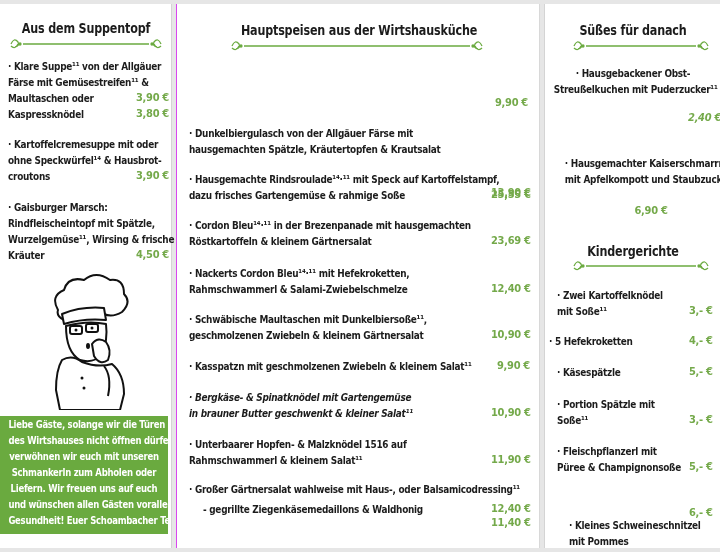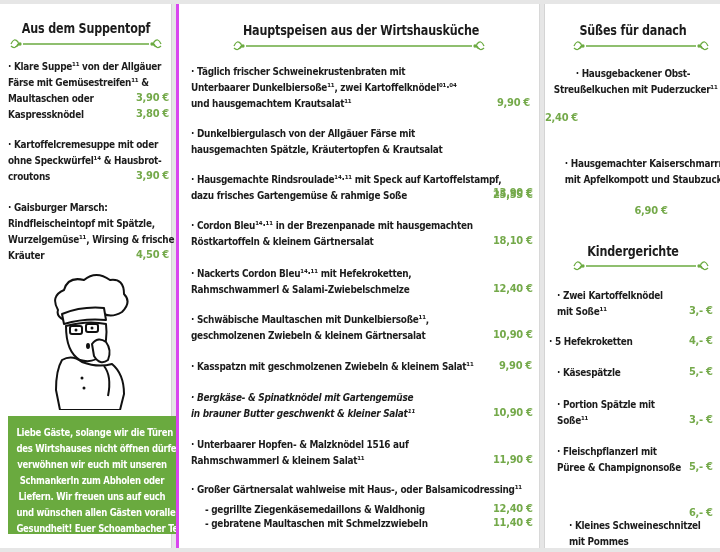--- a/index.html
+++ b/index.html
@@ -1,29 +1,29 @@
 <!DOCTYPE html>
 <html><head>
 <meta charset="utf-8">
 <style>
   * { box-sizing: border-box; margin: 0; padding: 0; }
   html, body { width: 720px; height: 552px; overflow: hidden; background: #e6e6e6; }
   body { font-family: "DejaVu Sans Condensed", "DejaVu Sans", sans-serif; color: #1c1c1c; position: relative; }
   .panel { position: absolute; top: 4px; bottom: 4px; background: #fff; }
   #p-left { left: 0; width: 172px; border-right: 1px solid #d4d4d4; }
-  #p-mid { left: 176px; width: 364px; border-left: 3px solid #d946ef; border-right: 1px solid #d8d8d8; }
+  #p-mid { left: 176px; width: 364px; border-left: 1px solid #d946ef; border-right: 1px solid #d8d8d8; }
   #p-right { left: 544px; width: 176px; border-left: 1px solid #d4d4d4; }
 
   .heading { font-weight: bold; font-size: 13.5px; text-align: center; letter-spacing: -0.2px; transform: scaleX(0.92); }
   .txt { font-size: 11px; font-weight: bold; line-height: 16px; letter-spacing: -0.3px; white-space: nowrap; transform: scaleX(0.9); transform-origin: left center; }
   .price { font-size: 11px; font-weight: bold; color: #74a94a; white-space: nowrap; letter-spacing: -0.3px; }
   .abs { position: absolute; }
   .center { text-align: center; transform-origin: center center; }
 
-  .green-box { position: absolute; left: 8px; top: 412px; width: 168px; height: 118px; background: #6aaa3f; color: #fff; font-weight: bold; font-size: 10.5px; line-height: 16px; text-align: center; padding-top: 8px; overflow: hidden; white-space: nowrap; letter-spacing: -0.3px; }
+  .green-box { position: absolute; left: 0; top: 412px; width: 168px; height: 118px; background: #6aaa3f; color: #fff; font-weight: bold; font-size: 10.5px; line-height: 16px; text-align: center; padding-top: 0; overflow: hidden; white-space: nowrap; letter-spacing: -0.3px; }
   .green-box div { transform: scaleX(0.9); }
 </style>
 </head>
 <body>
 
 <div id="p-left" class="panel">
   <div class="heading abs" style="left:0;width:172px;top:16px;">Aus dem Suppentopf</div>
   <svg class="abs" style="left:8px;top:32px;" width="156" height="16">
     <g fill="none" stroke="#6aaa3f" stroke-width="1.3">
         <path d="M3 8 q3 -7 7 -2 q2 4 -3 5 M10 8 q-3 6 -7 2"></path>
@@ -94,44 +94,39 @@
   <svg class="abs" style="left:52px;top:34px;" width="256" height="16">
     <g fill="none" stroke="#6aaa3f" stroke-width="1.3">
         <path d="M3 8 q3 -7 7 -2 q2 4 -3 5 M10 8 q-3 6 -7 2"></path>
         <circle cx="12" cy="8" r="1" fill="#6aaa3f"></circle>
         <line x1="15" y1="8" x2="241" y2="8"></line>
         <circle cx="244" cy="8" r="1" fill="#6aaa3f"></circle>
         <path d="M253 8 q-3 -7 -7 -2 q-2 4 3 5 M246 8 q3 6 7 2"></path>
       </g>
   </svg>
 
-  <div class="abs" style="left:12px;top:60px;">
-    <div class="txt">· Täglich frischer Schweinekrustenbraten mit</div>
-    <div class="txt">Unterbaarer Dunkelbiersoße¹¹, zwei Kartoffelknödel⁰¹·⁰⁴</div>
-    <div class="txt">und hausgemachtem Krautsalat¹¹</div>
-  </div>
   <div class="price abs" style="left:318px;top:92px;">9,90 €</div>
 
   <div class="abs" style="left:12px;top:122px;">
     <div class="txt">· Dunkelbiergulasch von der Allgäuer Färse mit</div>
     <div class="txt">hausgemachten Spätzle, Kräutertopfen &amp; Krautsalat</div>
   </div>
   <div class="price abs" style="left:314px;top:138px;margin-top:44px;">13,90 €</div>
 
   <div class="abs" style="left:12px;top:168px;">
     <div class="txt">· Hausgemachte Rindsroulade¹⁴·¹¹ mit Speck auf Kartoffelstampf,</div>
     <div class="txt">dazu frisches Gartengemüse &amp; rahmige Soße</div>
   </div>
   <div class="price abs" style="left:314px;top:184px;">25,55 €</div>
 
   <div class="abs" style="left:12px;top:214px;">
     <div class="txt">· Cordon Bleu¹⁴·¹¹ in der Brezenpanade mit hausgemachten</div>
     <div class="txt">Röstkartoffeln &amp; kleinem Gärtnersalat</div>
   </div>
-  <div class="price abs" style="left:314px;top:230px;">18,10 €</div>
+  <div class="price abs" style="left:314px;top:230px;">23,69 €</div>
 
   <div class="abs" style="left:12px;top:262px;">
     <div class="txt">· Nackerts Cordon Bleu¹⁴·¹¹ mit Hefekroketten,</div>
     <div class="txt">Rahmschwammerl &amp; Salami-Zwiebelschmelze</div>
   </div>
   <div class="price abs" style="left:314px;top:278px;">12,40 €</div>
 
   <div class="abs" style="left:12px;top:308px;">
     <div class="txt">· Schwäbische Maultaschen mit Dunkelbiersoße¹¹,</div>
     <div class="txt">geschmolzenen Zwiebeln &amp; kleinem Gärtnersalat</div>
@@ -155,43 +150,40 @@
   </div>
   <div class="price abs" style="left:314px;top:449px;">11,90 €</div>
 
   <div class="abs" style="left:12px;top:478px;">
     <div class="txt">· Großer Gärtnersalat wahlweise mit Haus-, oder Balsamicodressing¹¹</div>
   </div>
   <div class="abs" style="left:26px;top:498px;">
     <div class="txt">- gegrillte Ziegenkäsemedaillons &amp; Waldhonig</div>
   </div>
   <div class="price abs" style="left:314px;top:498px;">12,40 €</div>
-  <div class="abs" style="left:26px;top:512px;">
-    <div class="txt">- gebratene Maultaschen mit Schmelzzwiebeln</div>
-  </div>
   <div class="price abs" style="left:314px;top:512px;">11,40 €</div>
 </div>
 
 <div id="p-right" class="panel">
   <div class="heading abs" style="left:0;width:176px;top:18px;">Süßes für danach</div>
   <svg class="abs" style="left:26px;top:34px;" width="140" height="16">
     <g fill="none" stroke="#6aaa3f" stroke-width="1.3">
         <path d="M3 8 q3 -7 7 -2 q2 4 -3 5 M10 8 q-3 6 -7 2"></path>
         <circle cx="12" cy="8" r="1" fill="#6aaa3f"></circle>
         <line x1="15" y1="8" x2="125" y2="8"></line>
         <circle cx="128" cy="8" r="1" fill="#6aaa3f"></circle>
         <path d="M137 8 q-3 -7 -7 -2 q-2 4 3 5 M130 8 q3 6 7 2"></path>
       </g>
   </svg>
 
   <div class="abs" style="left:0;width:176px;top:62px;">
     <div class="txt center">· Hausgebackener Obst-</div>
     <div class="txt center">Streußelkuchen mit Puderzucker¹¹</div>
   </div>
-  <div class="price abs" style="left:0;width:176px;text-align:left;top:107px;">2,40 €</div>
+  <div class="price abs" style="left:0;width:176px;text-align:right;top:107px;font-style:italic;">2,40 €</div>
 
   <div class="abs" style="left:11px;width:176px;top:152px;">
     <div class="txt center">· Hausgemachter Kaiserschmarrn</div>
     <div class="txt center">mit Apfelkompott und Staubzucker¹</div>
   </div>
   <div class="price abs" style="left:0;width:212px;text-align:center;top:200px;">6,90 €</div>
 
   <div class="heading abs" style="left:0;width:176px;top:239px;">Kindergerichte</div>
   <svg class="abs" style="left:26px;top:254px;" width="140" height="16">
     <g fill="none" stroke="#6aaa3f" stroke-width="1.3">

